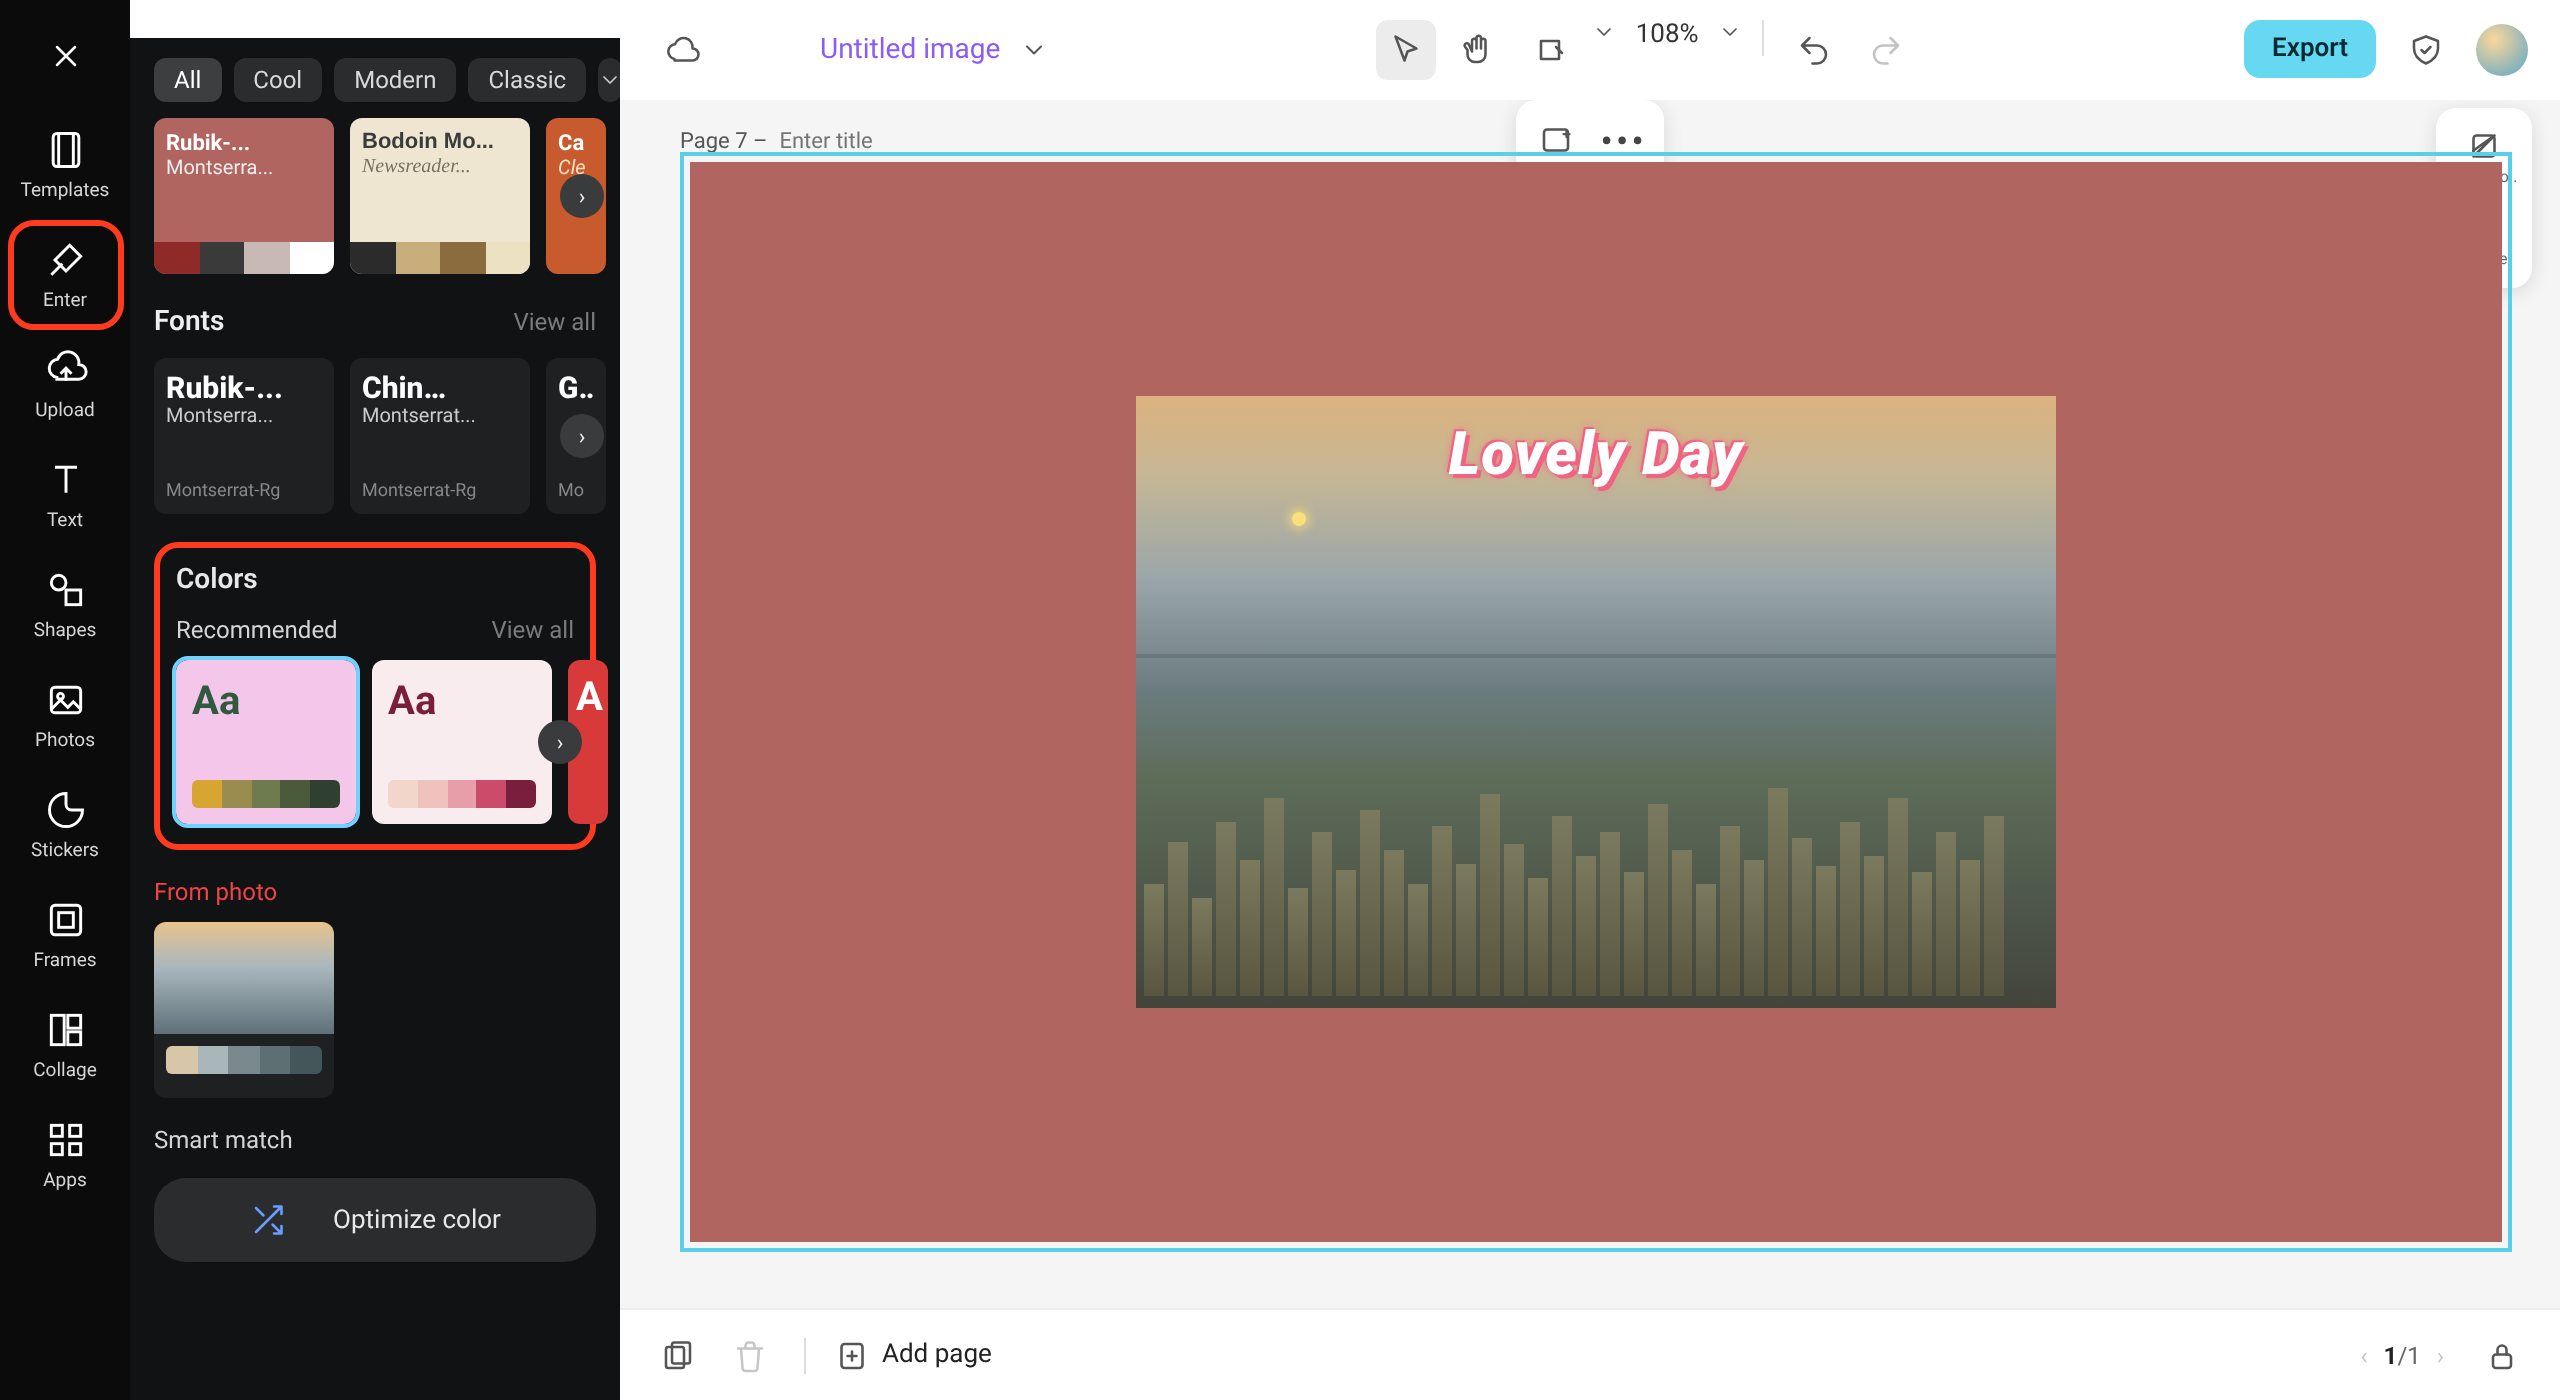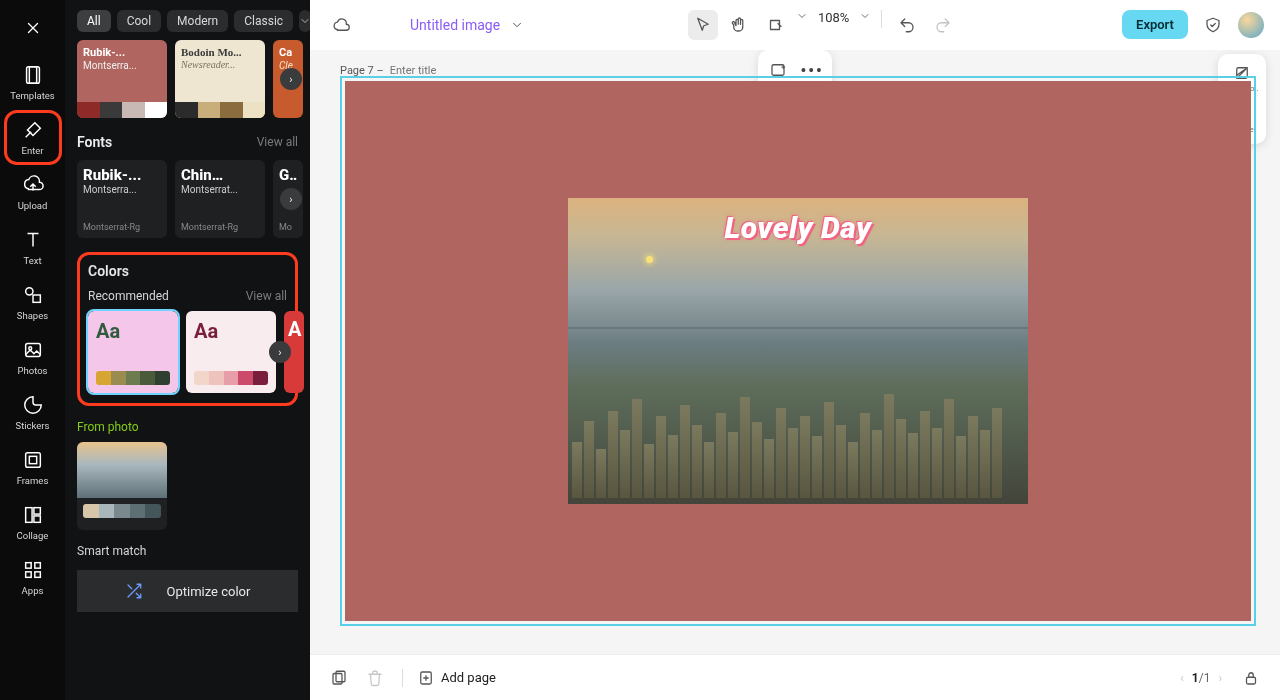--- a/index.html
+++ b/index.html
@@ -7,21 +7,21 @@
 
   
   .rail { width: 65px; background: #0b0b0b; color: #cfcfcf; display: flex; flex-direction: column; align-items: center; padding-top: 10px; gap: 6px; flex-shrink: 0; }
   .rail .logo { width: 36px; height: 36px; display:flex; align-items:center; justify-content:center; font-weight:900; color:#fff; font-size:18px; margin-bottom:6px;}
   .rail-item { width: 52px; display:flex; flex-direction:column; align-items:center; justify-content:center; gap:4px; padding: 6px 0; border-radius:8px; cursor:pointer; font-size:9.5px; color:#d6d6d6; }
   .rail-item.active { outline: 3px solid #ff3b1f; border-radius:10px; }
   .rail-item .ric { width:22px; height:22px; display:flex; align-items:center; justify-content:center; }
   .rail-item svg { stroke:#fff; fill:none; stroke-width:1.6; }
 
   
-  .panel { width: 245px; background: #111214; color: #e8e8e8; flex-shrink: 0; display:flex; flex-direction:column; overflow:hidden; }
+  .panel { width: 245px; background: #111214; color: #e8e8e8; flex-shrink: 0; display:flex; flex-direction:column; overflow:hidden;margin-top:19px; }
   .chips { display:flex; gap:6px; align-items:center; padding:10px 10px 8px 12px; }
   .chip { padding:4px 10px; font-size:12px; border-radius:6px; background:#2b2c2e; color:#d9d9d9; cursor:pointer; }
   .chip.active { background:#3d3e40; color:#fff; }
   .chip-more { width:22px; height:22px; border-radius:6px; background:#2b2c2e; display:flex; align-items:center; justify-content:center; cursor:pointer;}
 
   .panel-body { padding: 0 12px 16px 12px; overflow-y:auto; flex:1; }
   .hscroll { display:flex; gap:8px; position:relative; }
   .hscroll .next { position:absolute; right:-4px; top:50%; transform:translateY(-50%); width:22px; height:22px; border-radius:50%; background:#3a3b3d; display:flex; align-items:center; justify-content:center; font-size:11px; color:#eee; cursor:pointer; }
   .card { width: 90px; height: 78px; border-radius:6px; background:#2a2b2d; flex-shrink:0; display:flex; flex-direction:column; overflow:hidden; position:relative;}
   .card .title { font-size:11px; font-weight:700; padding:6px 6px 1px 6px; white-space:nowrap; overflow:hidden; text-overflow:ellipsis; }
@@ -42,21 +42,21 @@
   .color-card .Aa { font-size:20px; font-weight:700; }
   .color-card .swrow { display:flex; height:14px; margin-top:auto; border-radius:3px; overflow:hidden; margin-bottom:8px;}
   .color-card .sw { flex:1; }
   .color-card.sel { outline:2px solid #6fd3ff; }
 
   .from-photo { width:90px; height:88px; border-radius:6px; overflow:hidden; background:#1f2022;}
   .photo-thumb { height:56px; background:linear-gradient(180deg,#e8c38d 0%, #a9b8be 40%, #5f7078 100%);}
   .ph-sw { display:flex; height:14px; margin:6px 6px 0 6px; border-radius:3px; overflow:hidden;}
   .ph-sw div { flex:1; }
 
-  .optimize-btn { margin-top:12px; width:100%; background:#2b2c2e; color:#e8e8e8; border:none; border-radius:0; padding:12px; font-size:13px; display:flex; align-items:center; justify-content:center; gap:24px; cursor:pointer; }
+  .optimize-btn { margin-top:12px; width:100%; background:#2b2c2e; color:#e8e8e8; border:none; border-radius:16px; padding:12px; font-size:13px; display:flex; align-items:center; justify-content:center; gap:24px; cursor:pointer; }
 
   
   .main { flex:1; display:flex; flex-direction:column; background:#fff; }
   .topbar { height:50px; display:flex; align-items:center; padding:0 16px; gap:10px; border-bottom:1px solid rgba(0,0,0,0);}
   .tb-left { display:flex; align-items:center; gap:10px; }
   .tb-title { font-size:14px; color:#8b5cf6;margin-left:44px; }
   .tb-center { margin-left:auto; display:flex; align-items:flex-start; gap:6px; }
   .tb-icon-btn { width:30px; height:30px; border-radius:6px; display:flex; align-items:center; justify-content:center; cursor:pointer; }
   .tb-icon-btn.active { background:#ececec; }
   .zoom { font-size:13px; color:#333; padding:0 4px; }
@@ -217,21 +217,21 @@
         <div class="title" style="color:#fff">Rubik-...</div>
         <div class="sub" style="color:#eee;font-style:normal">Montserra...</div>
         <div class="swrow">
             <div class="sw" style="background:#8e2b29"></div>
             <div class="sw" style="background:#3a3a3a"></div>
             <div class="sw" style="background:#c9b9b5"></div>
             <div class="sw" style="background:#fff"></div>
           </div>
       </div>
       <div class="card" style="background:#efe6d2">
-        <div class="title" style="color:#3b3b3b;font-family:Liberation Serif, serif">Bodoin Mo...</div>
+        <div class="title" style="color:#3b3b3b;font-family:Liberation Sans, sans-serif">Bodoin Mo...</div>
         <div class="sub" style="color:#7a7060;font-family:serif">Newsreader...</div>
         <div class="swrow">
             <div class="sw" style="background:#2b2b2b"></div>
             <div class="sw" style="background:#c7ae7b"></div>
             <div class="sw" style="background:#8a6c3e"></div>
             <div class="sw" style="background:#ede1c4"></div>
           </div>
       </div>
       <div class="card" style="background:#c75b2d;width:30px">
         <div class="title" style="color:#fff">Ca</div>
@@ -289,21 +289,21 @@
               <div class="sw" style="background:#7a1e3e"></div>
             </div>
         </div>
         <div class="color-card" style="background:#d83a3a;width:20px;padding:6px 2px 0 4px">
           <div class="Aa" style="color:#fff">A</div>
         </div>
         <div class="next">›</div>
       </div>
     </div>
 
-    <div style="font-size:12px;color:#84cc16;margin:14px 0 8px 0">From photo</div>
+    <div style="font-size:12px;color:#ef4444;margin:14px 0 8px 0">From photo</div>
     <div class="from-photo">
       <div class="photo-thumb"></div>
       <div class="ph-sw">
         <div style="background:#d7c7a8"></div>
           <div style="background:#a9b7bb"></div>
           <div style="background:#79898e"></div>
           <div style="background:#5e6f74"></div>
           <div style="background:#45565a"></div>
       </div>
     </div>

